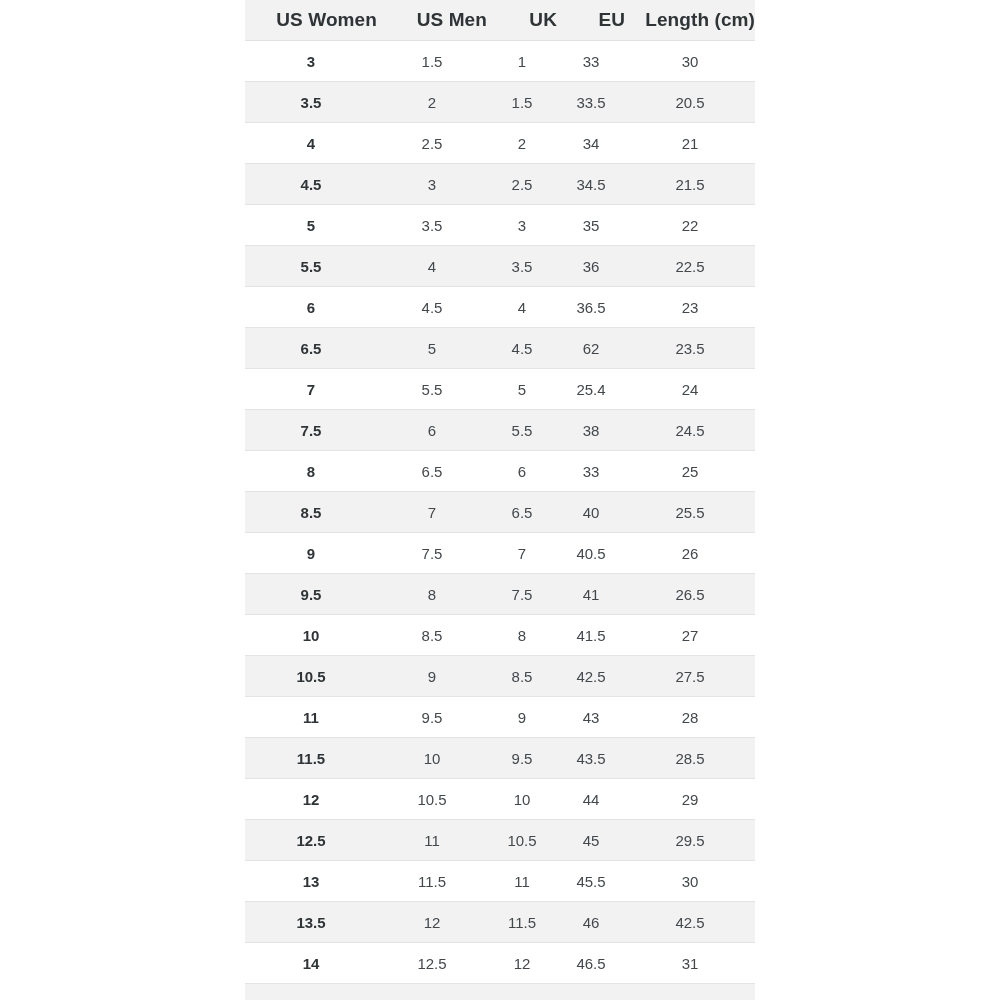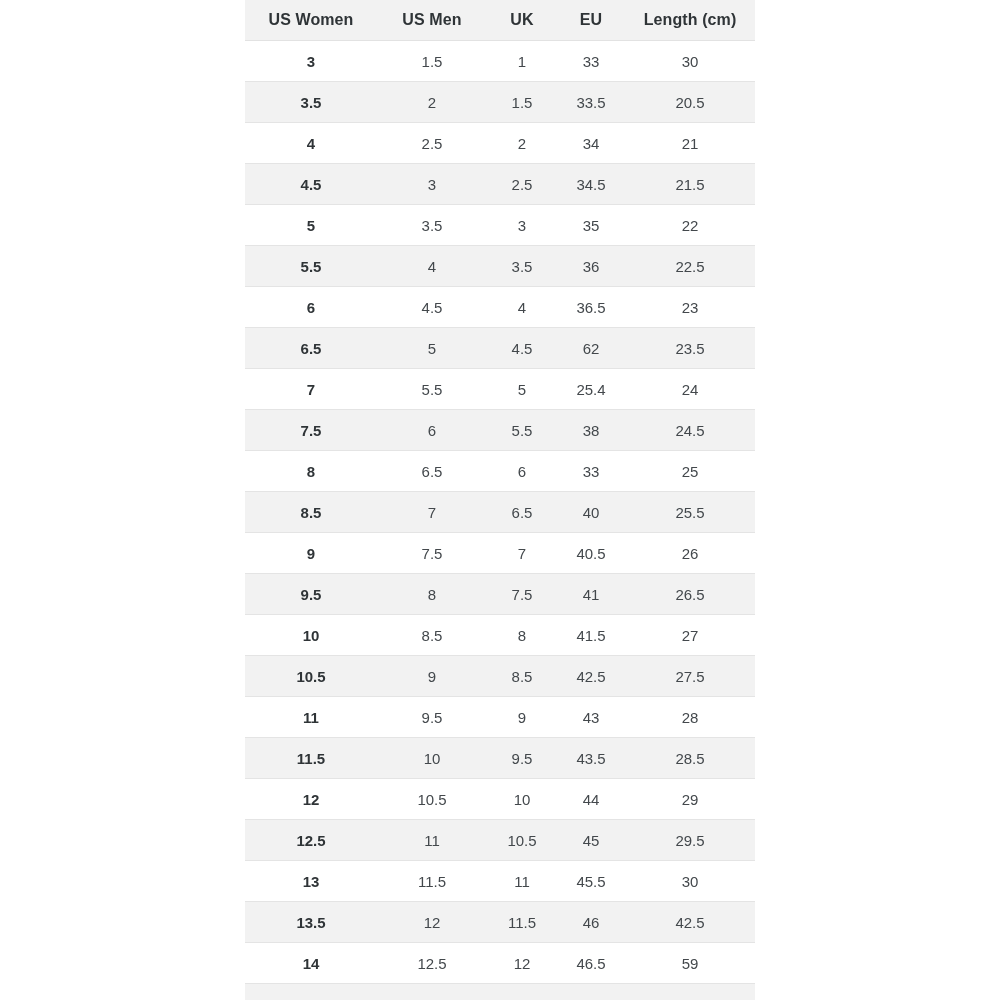--- a/index.html
+++ b/index.html
@@ -32,23 +32,23 @@
   table.size-table col.c-length   { width: 130px; }
 
   thead tr.header-row {
     background: #f2f2f2;
     height: 40px;
   }
 
   thead th {
     height: 40px;
     padding: 0;
-    text-align: center;
+    text-align: right;
     vertical-align: middle;
-    font-size: 16px;
+    font-size: 19px;
     font-weight: bold;
     color: #2f3437;
     letter-spacing: 0.1px;
     border-bottom: 1px solid #e2e2e2;
     margin-top: 12px;
   }
 
   tbody tr {
     height: 40px;
   }
@@ -250,21 +250,21 @@
           <td>12</td>
           <td>11.5</td>
           <td>46</td>
           <td>42.5</td>
         </tr>
         <tr class="row-odd">
           <td class="col-primary">14</td>
           <td>12.5</td>
           <td>12</td>
           <td>46.5</td>
-          <td>59</td>
+          <td>31</td>
         </tr>
         <tr class="row-even">
           <td class="col-primary">15</td>
           <td>13.5</td>
           <td>13</td>
           <td>48</td>
           <td>32</td>
         </tr>
       </tbody>
   </table>

